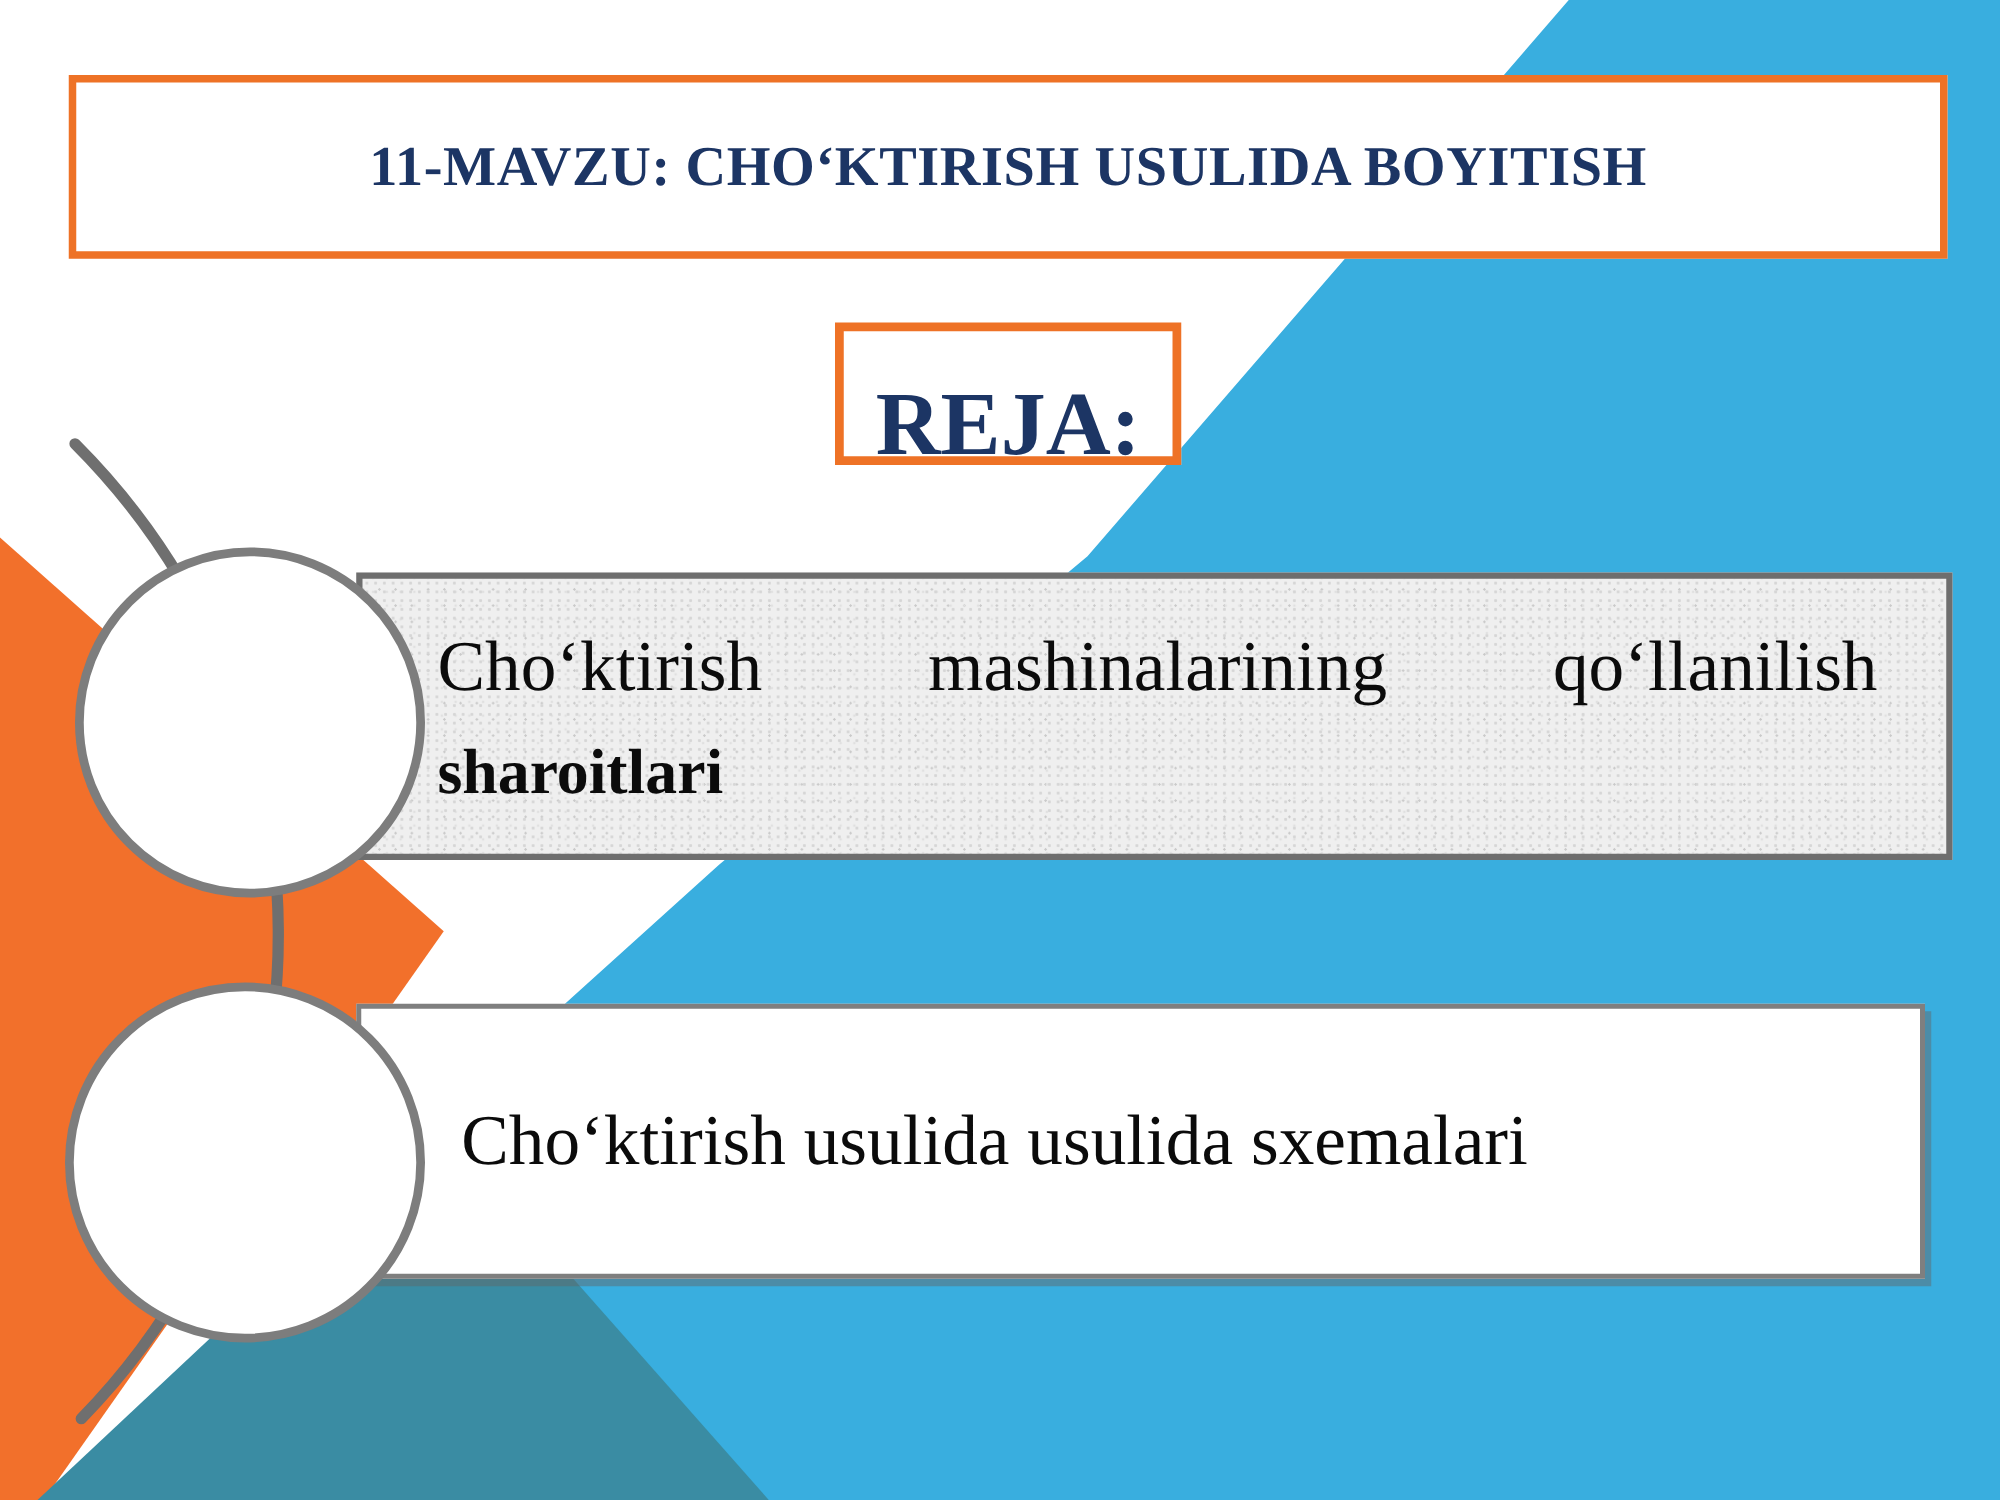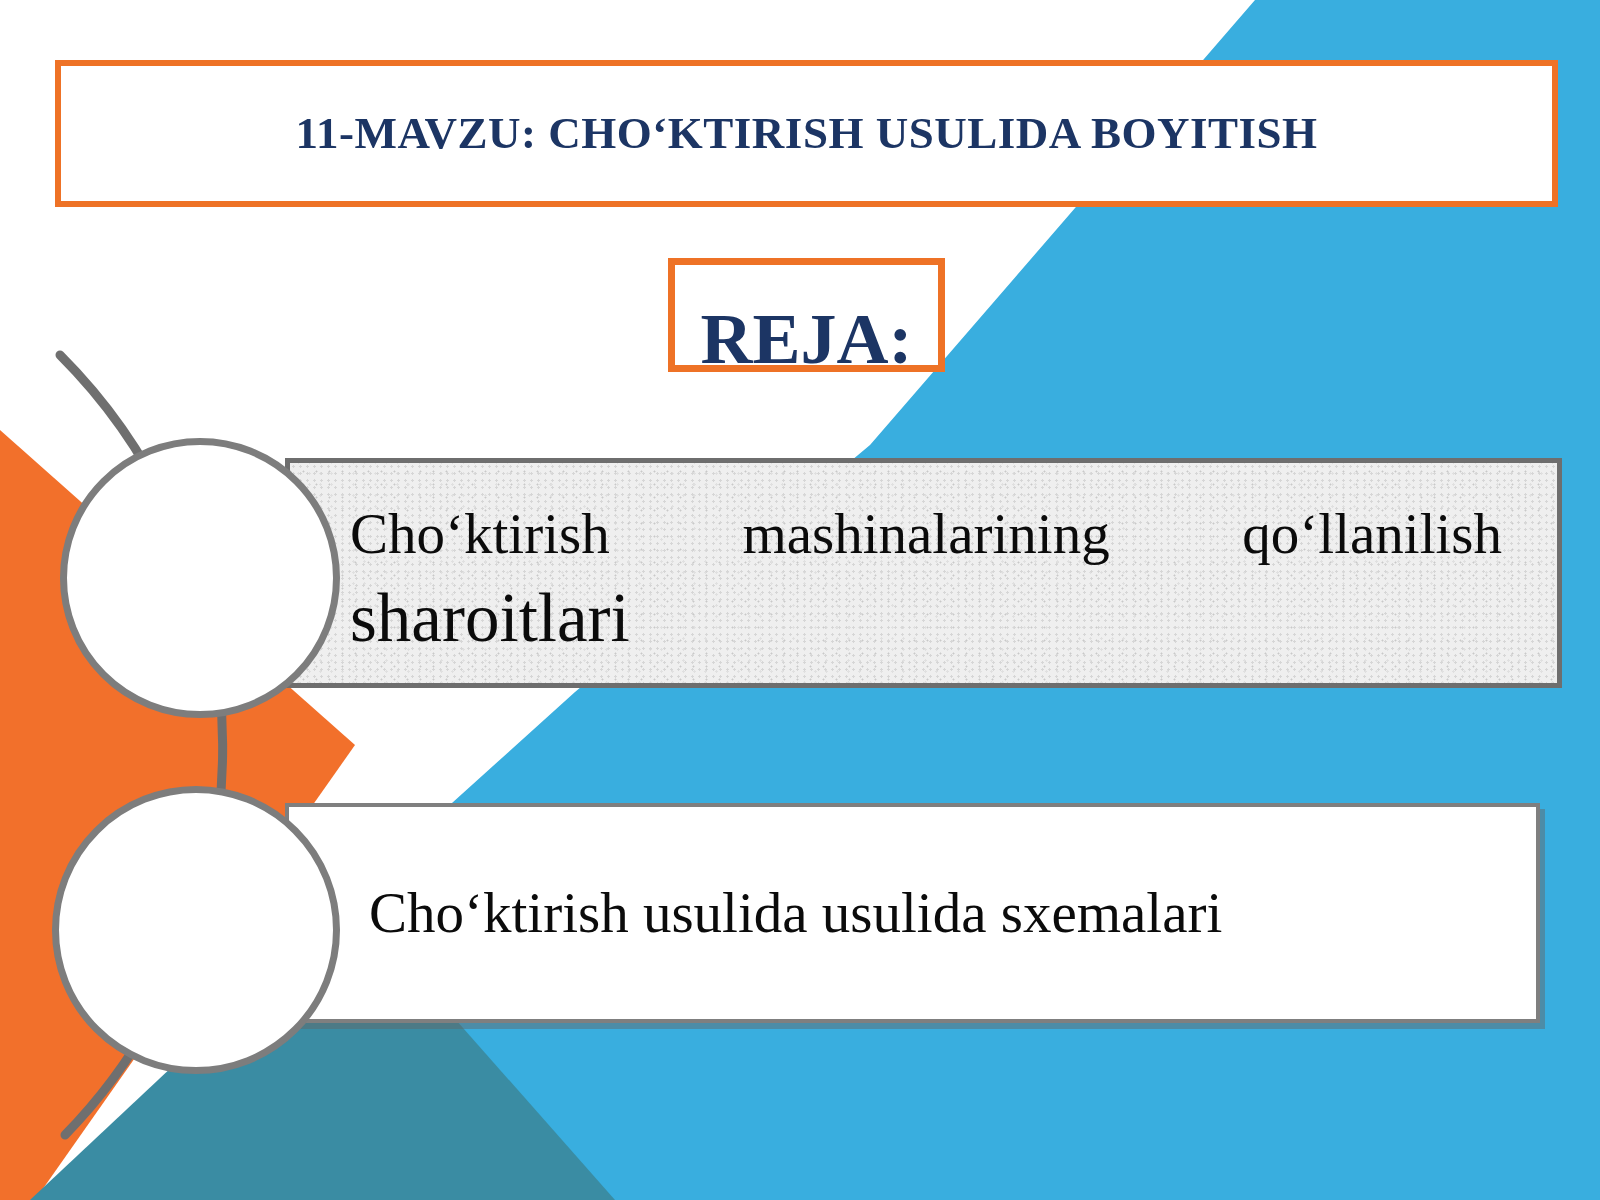--- a/index.html
+++ b/index.html
@@ -39,21 +39,21 @@
       radial-gradient(#e0e0e0 1px, transparent 1.3px),
       radial-gradient(#c9c9c9 0.9px, transparent 1.1px);
     background-size:7px 7px, 11px 11px, 13px 13px;
     background-position:0 0, 3px 5px, 7px 2px;
     padding:28px 55px 0 60px;
   }
   .item1 .l1{
     font-size:57px;line-height:85px;color:#0b0b0b;
     text-align:justify;text-align-last:justify;white-space:nowrap;
   }
-  .item1 .l2{font-size:69px;line-height:85px;color:#0b0b0b;}
+  .item1 .l2{font-size:51px;line-height:85px;color:#0b0b0b;font-weight:bold;}
 
   
   .item2{
     position:absolute;left:285px;top:803px;width:1255px;height:220px;
     box-sizing:border-box;border:4px solid #7f7f7f;background:#ffffff;
     box-shadow:5px 6px 0 rgba(100,100,100,0.45);
     display:flex;align-items:center;
     padding-left:80px;
   }
   .item2 .l1{font-size:57px;line-height:1.2;color:#0b0b0b;white-space:nowrap;}

